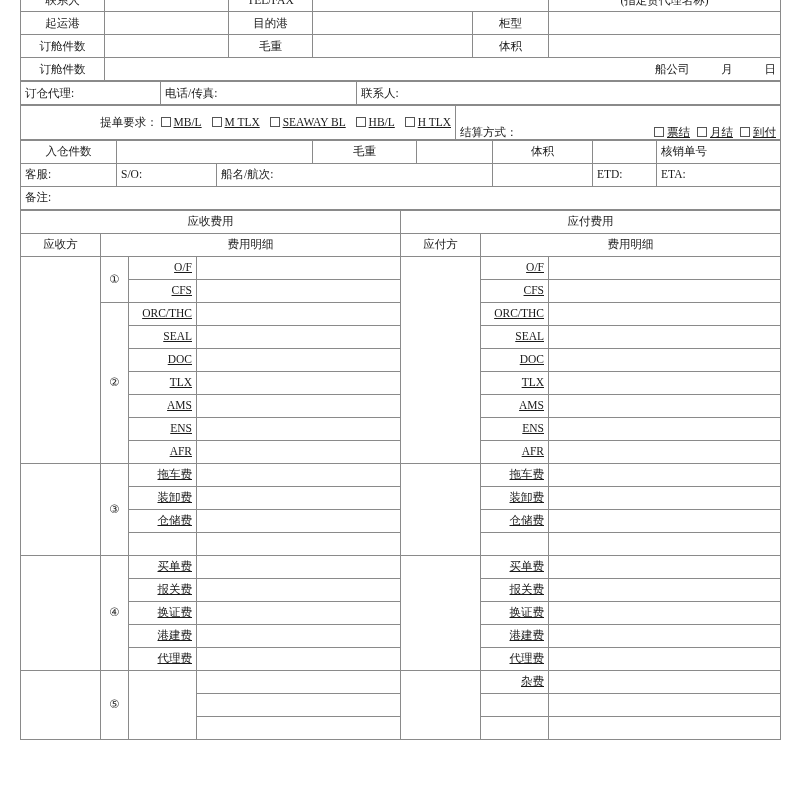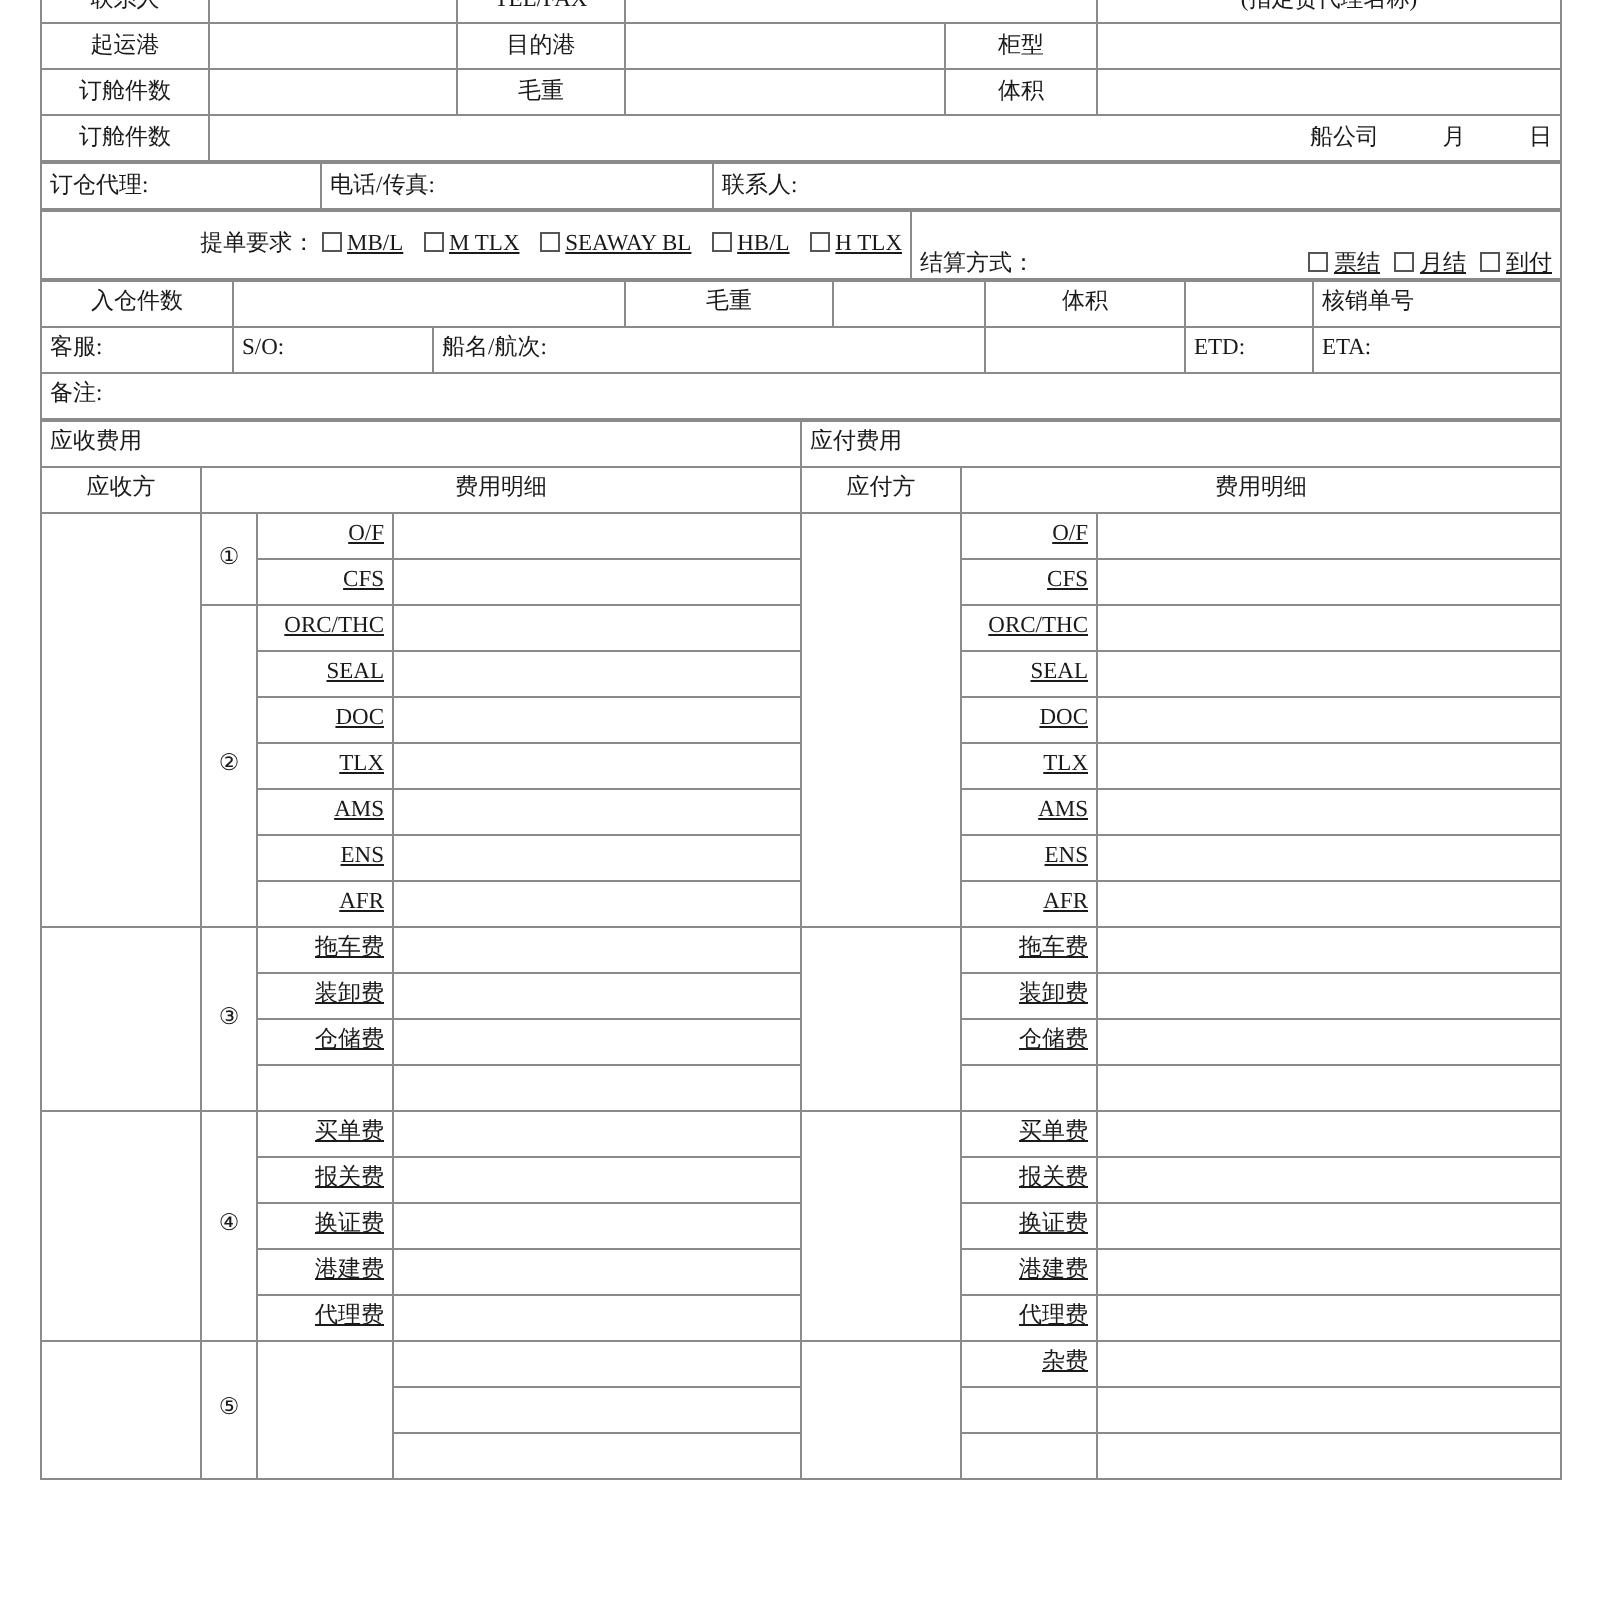--- a/index.html
+++ b/index.html
@@ -55,21 +55,21 @@
   }
   .cbgrp { display: inline-block; margin-right: 7px; font-size: 11.5px; text-decoration: underline; }
   .cbgrp:last-child { margin-right: 0; }
   .settle-inner { display: flex; align-items: center; margin-top: 20px; }
   .settle-inner .sp { flex: 1 1 auto; }
 
   .shipco { display: inline-block; }
   .shipco .gap { display: inline-block; width: 26px; }
 
   
-  .sec-title { font-size: 12.5px; height: 24px; }
+  .sec-title { text-align: center; font-size: 12.5px; height: 24px; }
   .num-cell { text-align: center; font-size: 11px; }
   .fee-name { text-align: right; font-size: 11.5px; text-decoration: underline; }
   .fee-val  { }
 
   .tight td { height: 23px; }
 
   .hdr-partial td { height: 12px; vertical-align: bottom; font-size: 12px; }
 </style>
 </head>
 <body>

